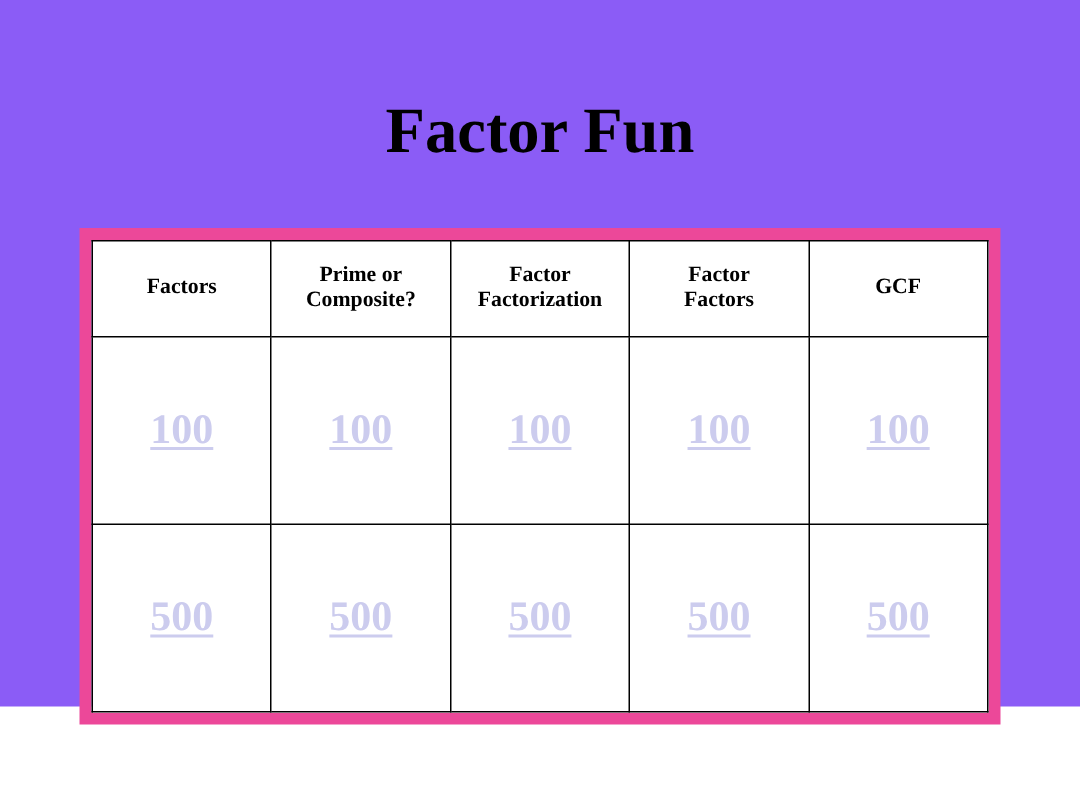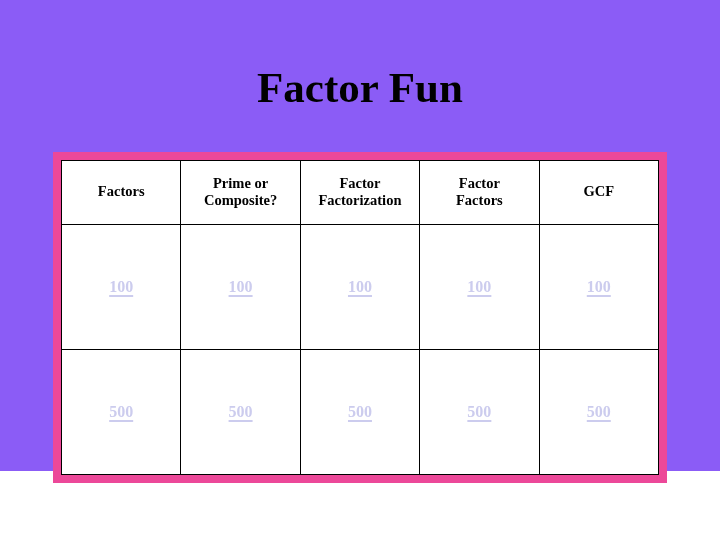--- a/index.html
+++ b/index.html
@@ -78,21 +78,21 @@
   }
 
   table.board tr.value-row td {
     height: 45px;
   }
 
   .cell-link {
     display: inline-block;
     font-family: "Liberation Serif", "DejaVu Serif", serif;
     font-weight: bold;
-    font-size: 16px;
+    font-size: 28px;
     line-height: 24px;
     color: #ccccee;
     text-decoration: underline;
     text-decoration-color: #ccccee;
     text-underline-offset: 3px;
     text-decoration-thickness: 2px;
     cursor: pointer;
     padding: 0 2px;
     user-select: none;
   }

